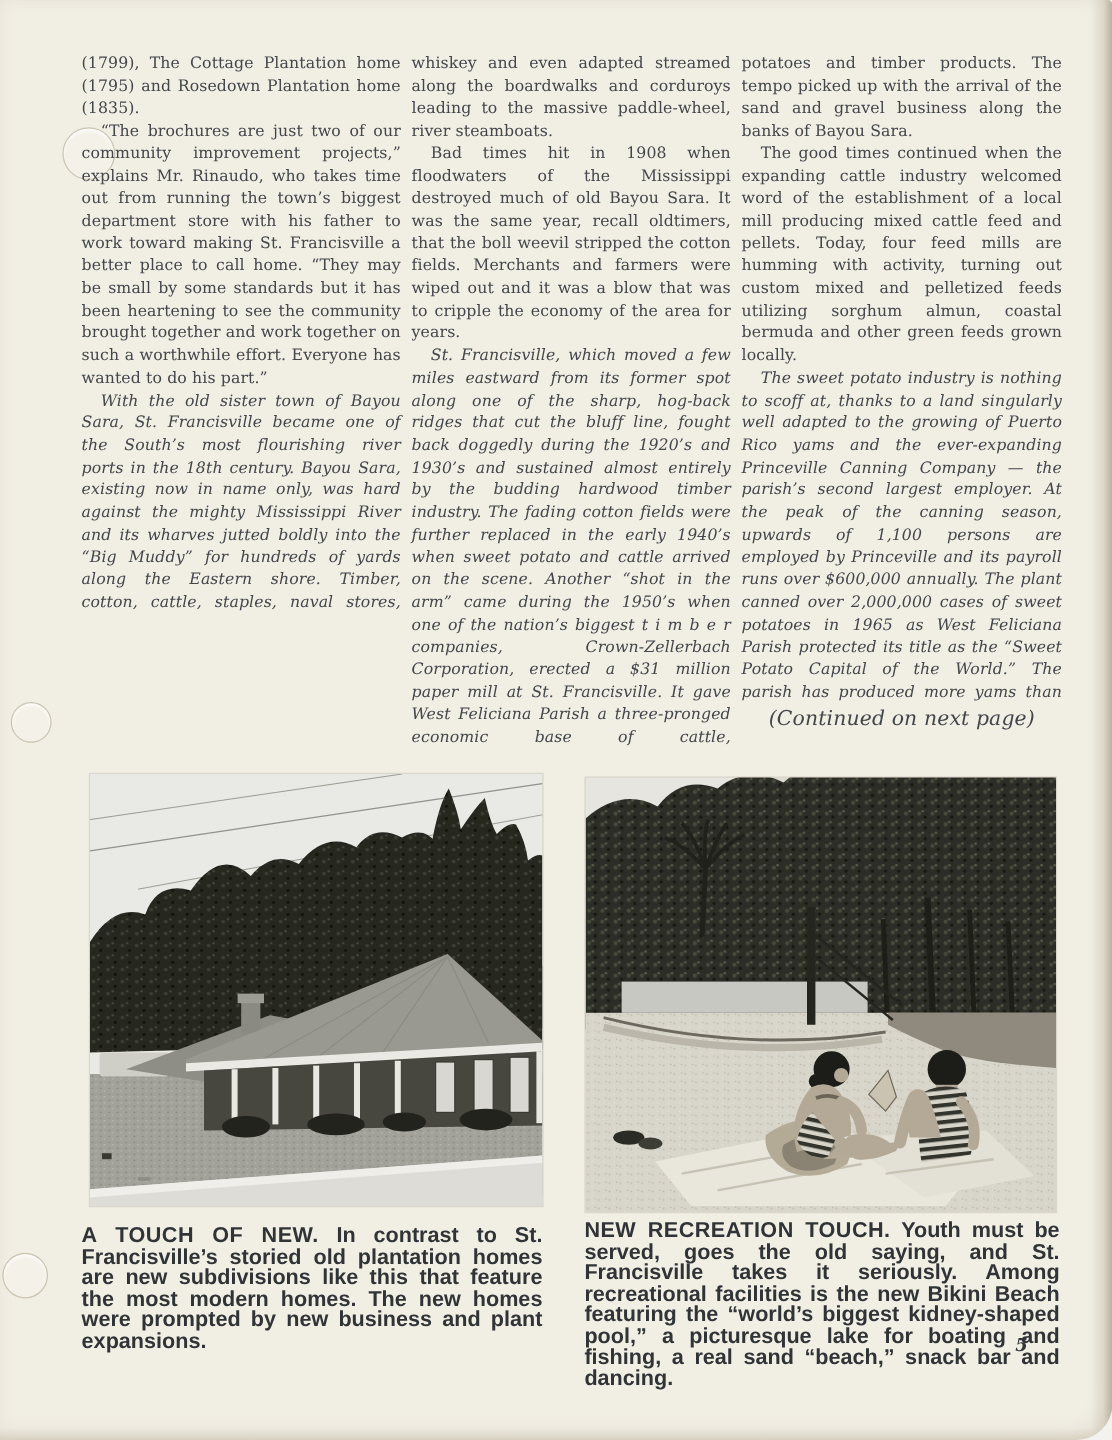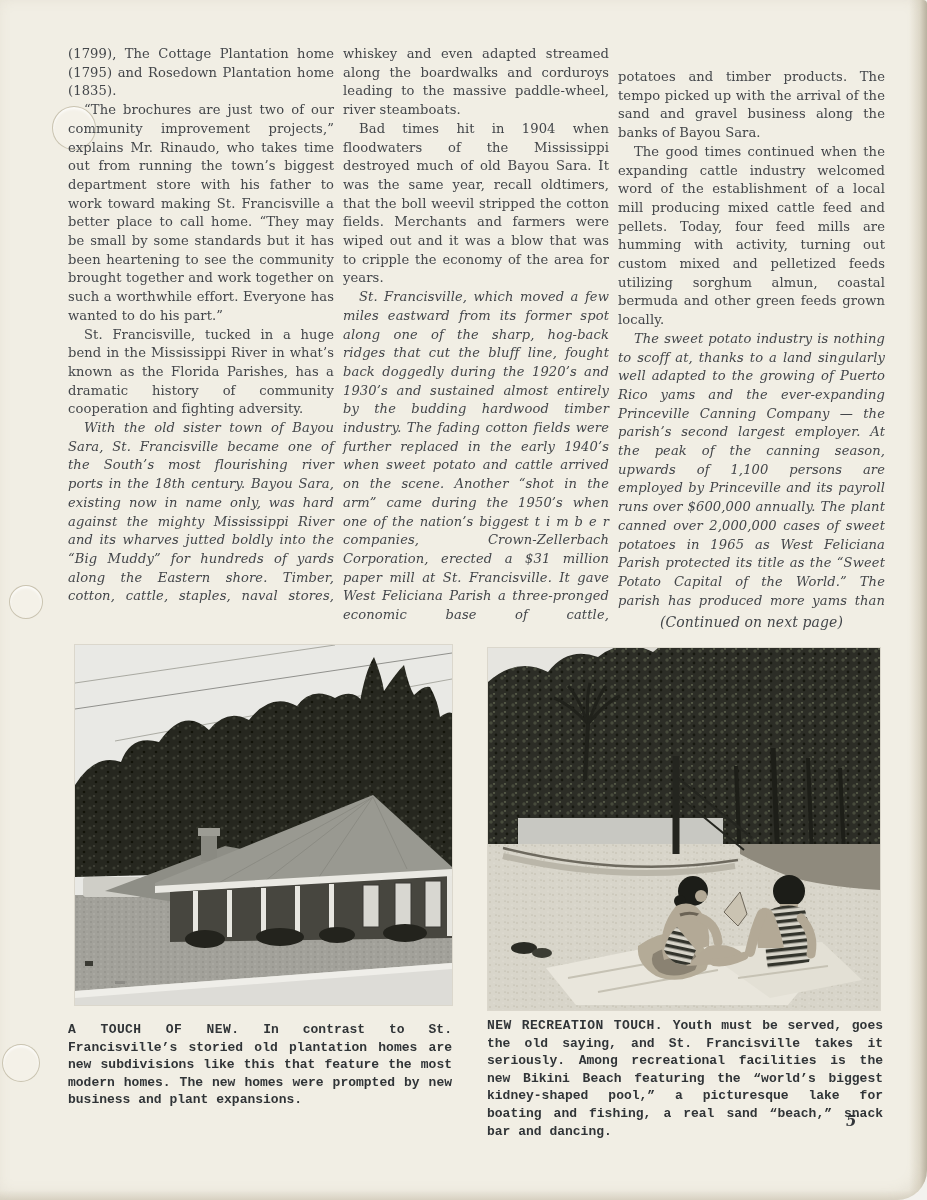--- a/index.html
+++ b/index.html
@@ -33,41 +33,41 @@
   }
   .punch.p1{left:52px;top:106px;width:42px;height:42px;}
   .punch.p2{left:9px;top:585px;width:32px;height:32px;}
   .punch.p3{left:2px;top:1044px;width:36px;height:36px;}
 
   
   .col{position:absolute;top:45px;text-align:justify;
        font-size:13.1px;line-height:18.7px;letter-spacing:.1px;}
   .col.c1{left:68px;width:266px;}
   .col.c2{left:343px;width:266px;}
-  .col.c3{left:618px;width:267px;margin-top:23px;}
+  .col.c3{left:618px;width:267px;}
   .col p{margin:0;}
   .col p.ind{text-indent:16px;}
   .col p.cont{text-align-last:justify;font-style:italic;}
   .continued{
     margin-top:3px !important;
     text-align:center;text-align-last:center !important;
-    font-style:italic;font-size:14px;
+    font-style:italic;font-size:17px;
   }
 
   
   .photo{position:absolute;box-shadow:0 0 0 1px rgba(120,112,92,.18);}
   .photo.left{left:75px;top:645px;width:377px;height:360px;}
   .photo.right{left:488px;top:648px;width:392px;height:362px;}
   .photo svg{display:block;}
 
   
   .caption{
     position:absolute;margin:0;
-    font-family:Liberation Mono, monospace;
-    font-weight:700;font-size:13px;line-height:17.6px;
+    font-family:Liberation Sans, sans-serif;
+    font-weight:700;font-size:18px;line-height:17.6px;
     color:#30343六;
     color:#303437;
     text-align:justify;letter-spacing:0px;
   }
   .caption.left{left:68px;top:1021px;width:384px;}
   .caption.right{left:487px;top:1017px;width:396px;}
   .cap-lead{letter-spacing:.4px;}
 
   .page-num{
     position:absolute;left:846px;top:1112px;
@@ -80,27 +80,26 @@
 
 <div class="page">
 
   <div class="punch p1"></div>
   <div class="punch p2"></div>
   <div class="punch p3"></div>
 
   <div class="col c1">
     <p>(1799), The Cottage Plantation home (1795) and Rosedown Plantation home (1835).</p>
     <p class="ind">“The brochures are just two of our community improvement projects,” explains Mr. Rinaudo, who takes time out from running the town’s biggest department store with his father to work toward making St. Francisville a better place to call home. “They may be small by some standards but it has been heartening to see the community brought together and work together on such a worthwhile effort. Everyone has wanted to do his part.”</p>
-    <p class="ind">St. Francisville, tucked in a huge bend in the Mississippi River in what’s known as the Florida Parishes, has a dramatic history of community cooperation and fighting adversity.</p>
     <p class="ind cont">With the old sister town of Bayou Sara, St. Francisville became one of the South’s most flourishing river ports in the 18th century. Bayou Sara, existing now in name only, was hard against the mighty Mississippi River and its wharves jutted boldly into the “Big Muddy” for hundreds of yards along the Eastern shore. Timber, cotton, cattle, staples, naval stores,</p>
   </div>
 
   <div class="col c2">
     <p>whiskey and even adapted streamed along the boardwalks and corduroys leading to the massive paddle-wheel, river steamboats.</p>
-    <p class="ind">Bad times hit in 1904 when floodwaters of the Mississippi destroyed much of old Bayou Sara. It was the same year, recall oldtimers, that the boll weevil stripped the cotton fields. Merchants and farmers were wiped out and it was a blow that was to cripple the economy of the area for years.</p>
+    <p class="ind">Bad times hit in 1908 when floodwaters of the Mississippi destroyed much of old Bayou Sara. It was the same year, recall oldtimers, that the boll weevil stripped the cotton fields. Merchants and farmers were wiped out and it was a blow that was to cripple the economy of the area for years.</p>
     <p class="ind cont">St. Francisville, which moved a few miles eastward from its former spot along one of the sharp, hog-back ridges that cut the bluff line, fought back doggedly during the 1920’s and 1930’s and sustained almost entirely by the budding hardwood timber industry. The fading cotton fields were further replaced in the early 1940’s when sweet potato and cattle arrived on the scene. Another “shot in the arm” came during the 1950’s when one of the nation’s biggest t i m b e r companies, Crown-Zellerbach Corporation, erected a $31 million paper mill at St. Francisville. It gave West Feliciana Parish a three-pronged economic base of cattle,</p>
   </div>
 
   <div class="col c3">
     <p>potatoes and timber products. The tempo picked up with the arrival of the sand and gravel business along the banks of Bayou Sara.</p>
     <p class="ind">The good times continued when the expanding cattle industry welcomed word of the establishment of a local mill producing mixed cattle feed and pellets. Today, four feed mills are humming with activity, turning out custom mixed and pelletized feeds utilizing sorghum almun, coastal bermuda and other green feeds grown locally.</p>
     <p class="ind cont">The sweet potato industry is nothing to scoff at, thanks to a land singularly well adapted to the growing of Puerto Rico yams and the ever-expanding Princeville Canning Company — the parish’s second largest employer. At the peak of the canning season, upwards of 1,100 persons are employed by Princeville and its payroll runs over $600,000 annually. The plant canned over 2,000,000 cases of sweet potatoes in 1965 as West Feliciana Parish protected its title as the “Sweet Potato Capital of the World.” The parish has produced more yams than</p>
     <p class="continued">(Continued on next page)</p>
   </div>
 

